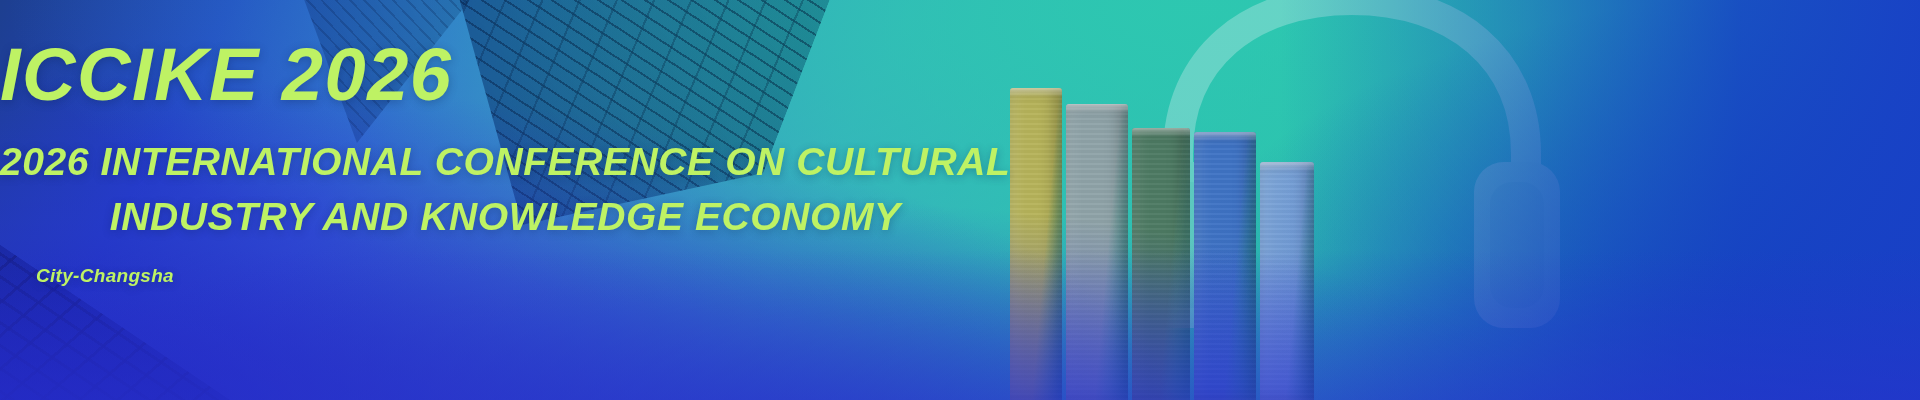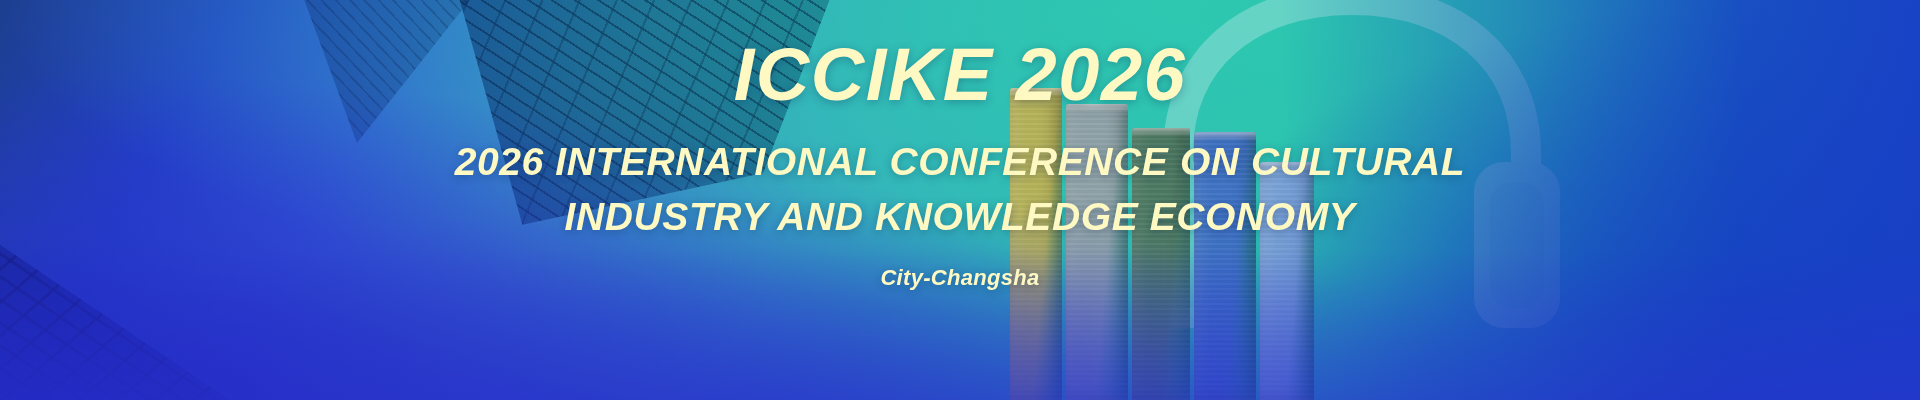--- a/index.html
+++ b/index.html
@@ -141,22 +141,22 @@
     background:linear-gradient(90deg, rgba(26,78,190,0) 0%, rgba(24,72,192,.45) 38%, rgba(22,66,196,.88) 72%, rgba(24,64,198,.97) 100%);
   }
   .bottom-wash{
     position:absolute; left:0; right:0; bottom:0; height:150px;
     background:linear-gradient(0deg, rgba(40,48,205,.55) 0%, rgba(40,48,205,0) 100%);
   }
 
   
   .text-layer{
     position:absolute; inset:0;
-    display:flex; flex-direction:column; align-items:center;
-    color:#fef9c3;
+    display:flex; flex-direction:column; align-items:flex-start;
+    color:#bef264;
   }
   .title{
     margin-top:38px;
     font-size:74px;
     font-weight:700;
     font-style:italic;
     letter-spacing:1.5px;
     line-height:1;
     white-space:nowrap;
     text-shadow:0 2px 10px rgba(10,30,80,.30);
@@ -167,26 +167,27 @@
     font-weight:700;
     font-style:italic;
     line-height:1.42;
     letter-spacing:.6px;
     text-align:center;
     white-space:nowrap;
     text-shadow:0 2px 9px rgba(10,30,80,.30);
   }
   .city{
     margin-top:20px;
-    font-size:22px;
+    font-size:19px;
     font-weight:700;
     font-style:italic;
     letter-spacing:.3px;
     white-space:nowrap;
     text-shadow:0 2px 8px rgba(10,30,80,.30);
+    margin-left:36px;
   }
 </style>
 </head>
 <body>
 
 <div id="banner">
 
   <div class="bg-base"></div>
   <div class="bg-tealglow"></div>
 

